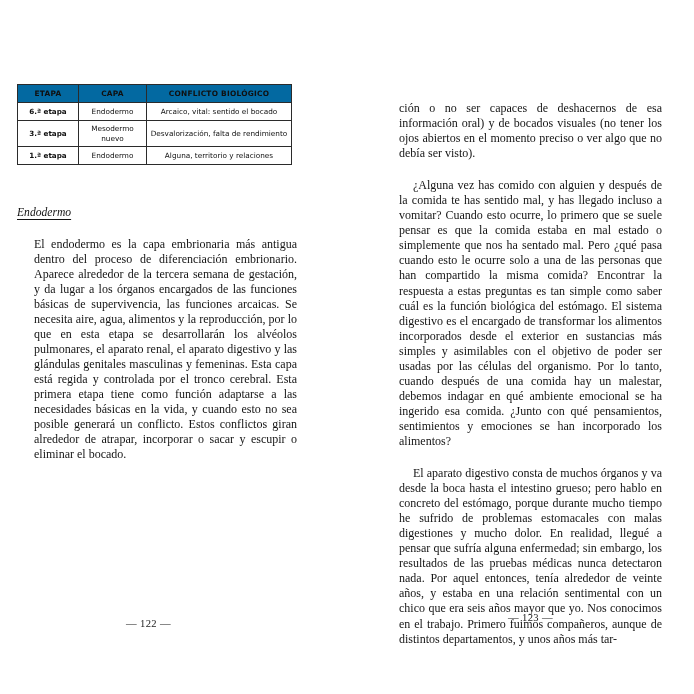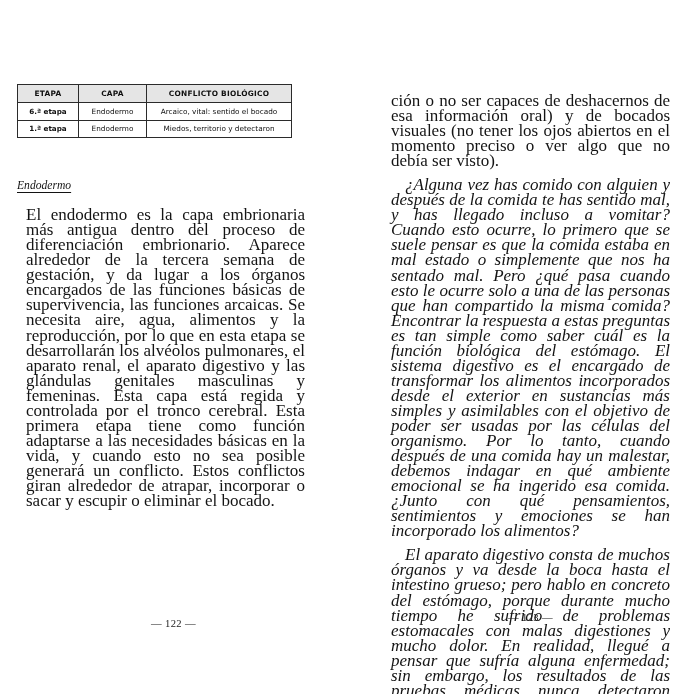--- a/index.html
+++ b/index.html
@@ -44,21 +44,21 @@
   table.stage-table td {
     border: 1px solid #2b2b2b;
     text-align: center;
     vertical-align: middle;
     font-size: 7.3px;
     line-height: 1.28;
     padding: 3.5px 2px;
     color: #101010;
   }
   table.stage-table thead th {
-    background: #e5e5e5;
+    background: #0369a1;
     font-weight: bold;
     letter-spacing: 0.25px;
     font-size: 7.4px;
     padding-top: 4px;
     padding-bottom: 4px;
   }
   table.stage-table td.col-etapa {
     font-weight: bold;
     font-size: 7.2px;
   }
@@ -83,52 +83,51 @@
     display: inline-block;
     color: #131313;
   }
   .heading-wrap {
     margin-top: 37px;
     margin-bottom: 14px;
   }
 
   
   p.body-par {
-    margin: 9px;
-    font-size: 17px;
+    margin: 17px;
+    font-size: 12px;
     line-height: 15.05px;
     text-align: justify;
     text-justify: inter-word;
     hyphens: manual;
     color: #141414;
     font-family: "Liberation Serif", serif;
   }
   p.body-par.indent {
     text-indent: 14px;
-    font-style: italic;
   }
   p.body-par + p.body-par {
     margin-top: 0;
   }
 
   .col-body-right p.body-par:first-child {
     text-indent: 0;
   }
 
   
   .folio {
     position: absolute;
     width: 297px;
     text-align: center;
     font-family: "Liberation Serif", serif;
     font-size: 10.6px;
     letter-spacing: 0.4px;
     color: #1a1a1a;
   }
-  .folio-left  { left: 25px;  top: 618px; }
+  .folio-left  { left: 0;  top: 618px; }
   .folio-right { left: 382px; top: 612px; }
 </style>
 </head>
 <body>
 
 <div class="page">
 
   <div class="column column-left">
 
     <table class="stage-table">
@@ -144,23 +143,28 @@
           <th>CONFLICTO BIOLÓGICO</th>
         </tr>
       </thead>
       <tbody>
         <tr>
           <td class="col-etapa">6.ª etapa</td>
           <td class="col-capa">Endodermo</td>
           <td class="col-conflicto">Arcaico, vital: sentido el bocado</td>
         </tr>
         <tr>
+          <td class="col-etapa">3.ª etapa</td>
+          <td class="col-capa">Mesodermo nuevo</td>
+          <td class="col-conflicto">Desvalorización, falta de rendimiento</td>
+        </tr>
+        <tr>
           <td class="col-etapa">1.ª etapa</td>
           <td class="col-capa">Endodermo</td>
-          <td class="col-conflicto">Miedos, territorio y detectaron</td>
+          <td class="col-conflicto">Alguna, territorio y relaciones</td>
         </tr>
       </tbody>
     </table>
 
     <div class="heading-wrap">
       <h2 class="section-heading">Endodermo</h2>
     </div>
 
     <div class="col-body-left">
       <p class="body-par">El endodermo es la capa embrionaria más antigua dentro del proceso de diferenciación embrionario. Aparece alrededor de la tercera semana de gestación, y da lugar a los órganos encargados de las funciones básicas de supervivencia, las funciones arcaicas. Se necesita aire, agua, alimentos y la reproducción, por lo que en esta etapa se desarrollarán los alvéolos pulmonares, el aparato renal, el aparato digestivo y las glándulas genitales masculinas y femeninas. Esta capa está regida y controlada por el tronco cerebral. Esta primera etapa tiene como función adaptarse a las necesidades básicas en la vida, y cuando esto no sea posible generará un conflicto. Estos conflictos giran alrededor de atrapar, incorporar o sacar y escupir o eliminar el bocado.</p>

